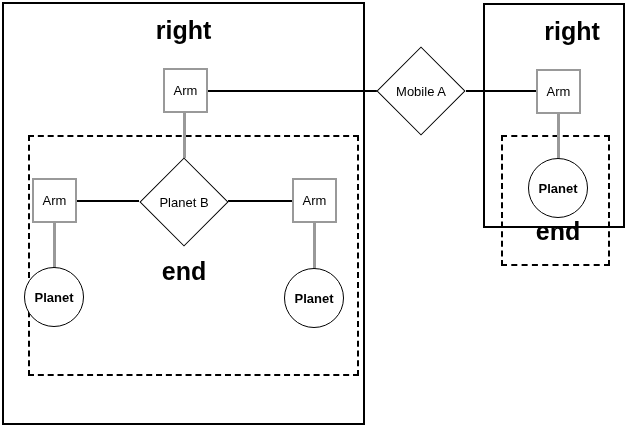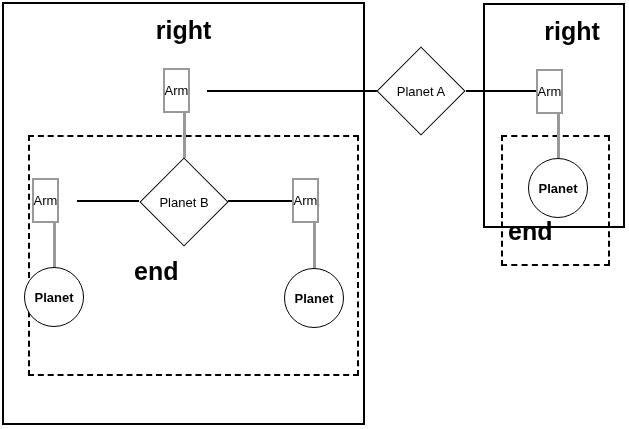--- a/index.html
+++ b/index.html
@@ -37,21 +37,21 @@
   .group {
     position: absolute;
     border: 2px dashed var(--stroke);
     background: transparent;
   }
   .group-left-end  { left: 28px;  top: 135px; width: 331px; height: 241px; }
   .group-right-end { left: 501px; top: 135px; width: 109px; height: 131px; }
   .group-label {
     position: absolute;
     width: 100px;
-    text-align: left;
+    text-align: center;
     font-weight: bold;
     font-size: 25px;
     line-height: 25px;
     z-index: 3;
   }
   .group-label-left  { left: 134px; top: 259px; }
   .group-label-right { left: 508px; top: 219px; }
   
   .edge { position: absolute; z-index: 1; }
   .edge-black { background: var(--stroke); }
@@ -60,21 +60,21 @@
   .e-mobile-a-to-arm-r   { left: 466px; top: 90px;  width: 70px;  height: 1.5px; }
   .e-arm-left-to-mobile-b{ left: 77px;  top: 200px; width: 62px;  height: 1.5px; }
   .e-mobile-b-to-arm-mid { left: 228px; top: 200px; width: 64px;  height: 1.5px; }
   .e-arm-top-down   { left: 183px; top: 112px; width: 2.5px; height: 46px; }
   .e-arm-left-down  { left: 53px;  top: 222px; width: 2.5px; height: 46px; }
   .e-arm-mid-down   { left: 313px; top: 222px; width: 2.5px; height: 47px; }
   .e-arm-right-down { left: 557px; top: 113px; width: 2.5px; height: 46px; }
   
   .arm {
     position: absolute;
-    width: 27px;
+    width: 45px;
     height: 45px;
     border: 2px solid var(--arm-stroke);
     background: var(--background);
     display: flex;
     align-items: center;
     justify-content: center;
     font-size: 13px;
     z-index: 2;
   }
   .arm-top       { left: 163px; top: 68px; }
@@ -162,21 +162,21 @@
   </div>
   <div class="arm arm-mid">
     <span>Arm</span>
   </div>
   <div class="arm arm-far-right">
     <span>Arm</span>
   </div>
 
   <div class="diamond-wrap diamond-a">
     <div class="diamond-shape"></div>
-    <div class="diamond-label">Planet A</div>
+    <div class="diamond-label">Mobile A</div>
   </div>
   <div class="diamond-wrap diamond-b">
     <div class="diamond-shape"></div>
     <div class="diamond-label">Planet B</div>
   </div>
 
   <div class="planet planet-left">
     <span>Planet</span>
   </div>
   <div class="planet planet-mid">

